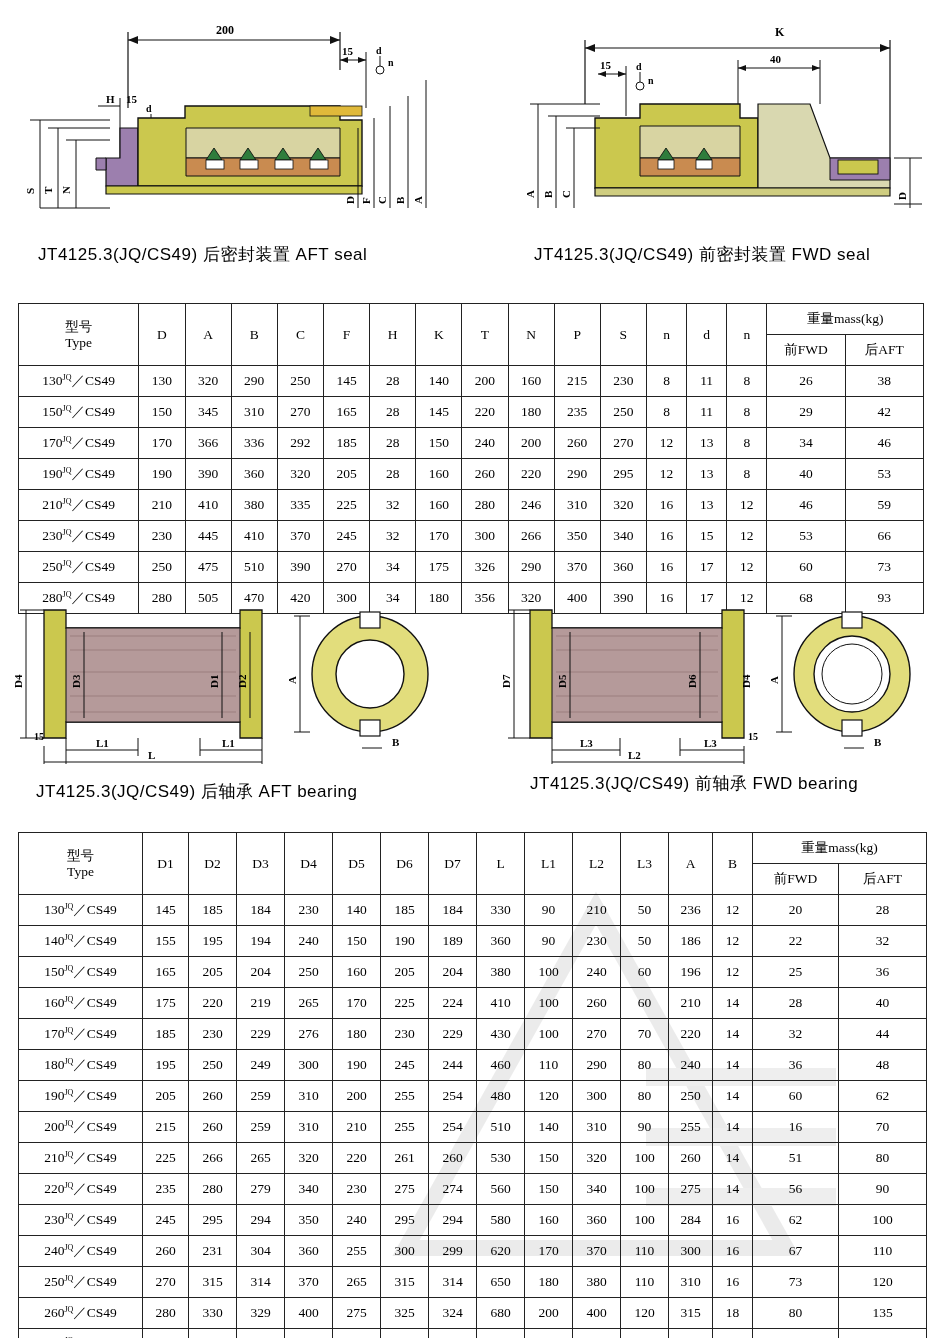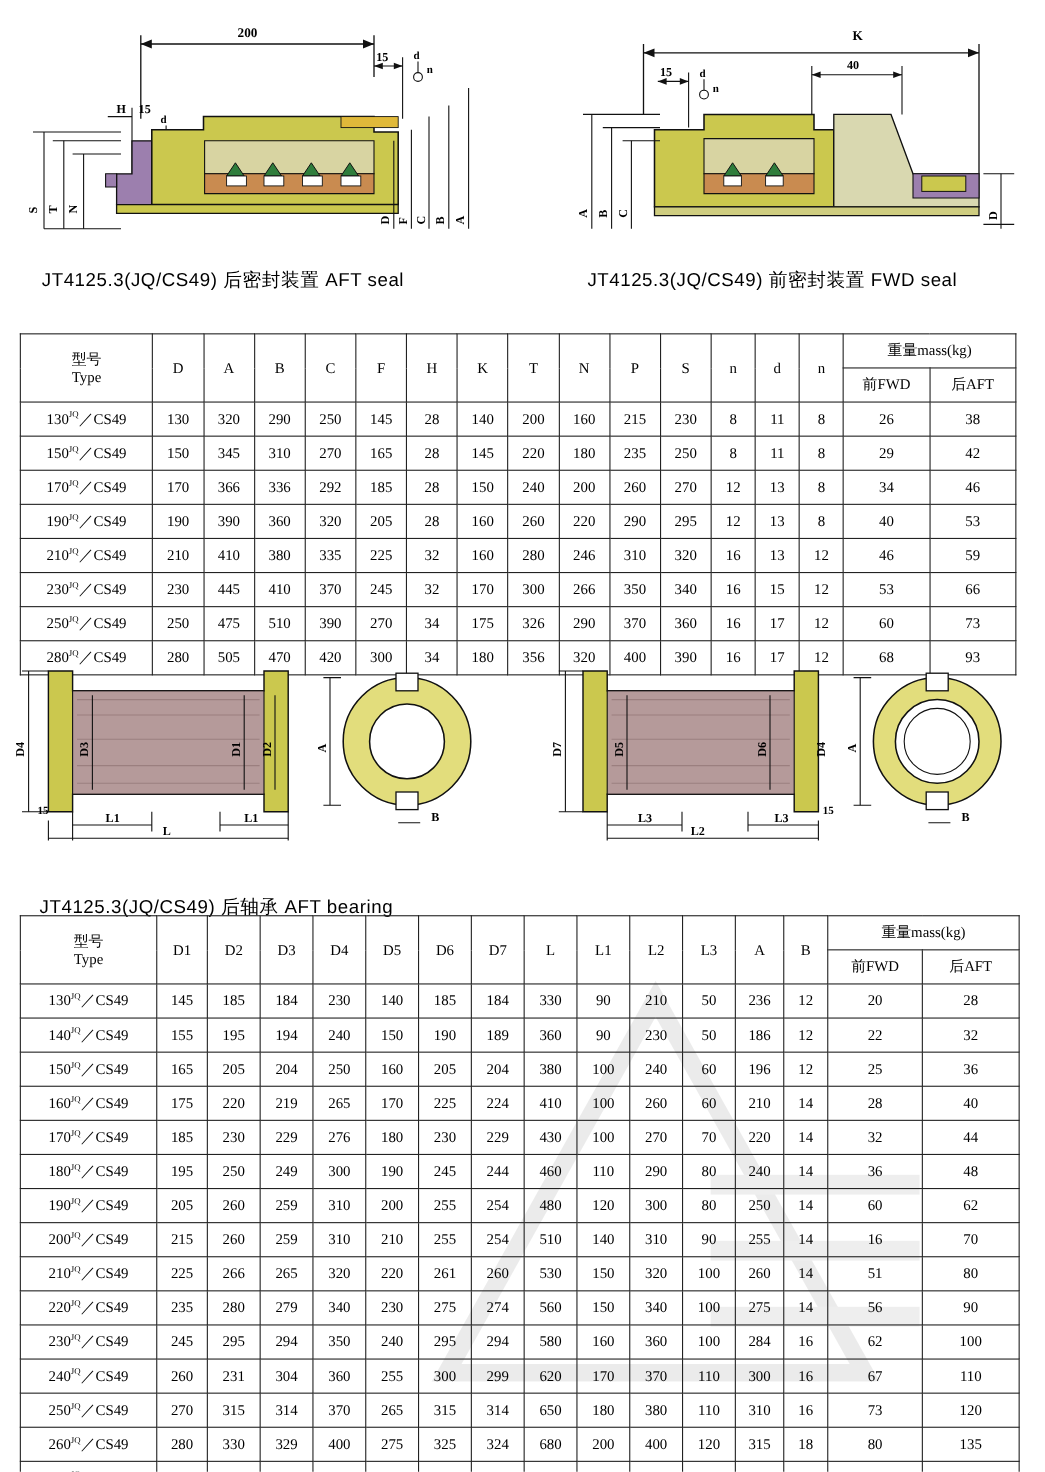--- a/index.html
+++ b/index.html
@@ -601,21 +601,22 @@
         <line x1="276" y1="28" x2="292" y2="28"></line>
         <line x1="276" y1="144" x2="292" y2="144"></line>
         <line x1="344" y1="160" x2="364" y2="160"></line>
       </g>
       <text x="278" y="96" font-size="11" font-weight="bold" transform="rotate(-90 278 96)">A</text>
       <text x="374" y="158" font-size="11" font-weight="bold">B</text>
       <text x="250" y="100" font-size="11" font-weight="bold" transform="rotate(-90 250 100)">D4</text>
     </svg>
   </div>
 
-  <div class="fig-caption" style="position:absolute; left:36px; top:813px;">JT4125.3(JQ/CS49) 后轴承 AFT bearing</div>
+  <div class="fig-caption" style="position:absolute; left:36px; top:780px;">JT4125.3(JQ/CS49) 后轴承 AFT bearing</div>
+  <div class="fig-caption" style="position:absolute; left:530px; top:772px;">JT4125.3(JQ/CS49) 前轴承 FWD bearing</div>
 
   <div class="tbl-wrap" style="top:812px;">
     <table class="spec" id="bearing-table" style="width:906px;">
       <colgroup>
         <col style="width:124px">
         <col style="width:46px">
           <col style="width:48px">
           <col style="width:48px">
           <col style="width:48px">
         <col style="width:48px">

